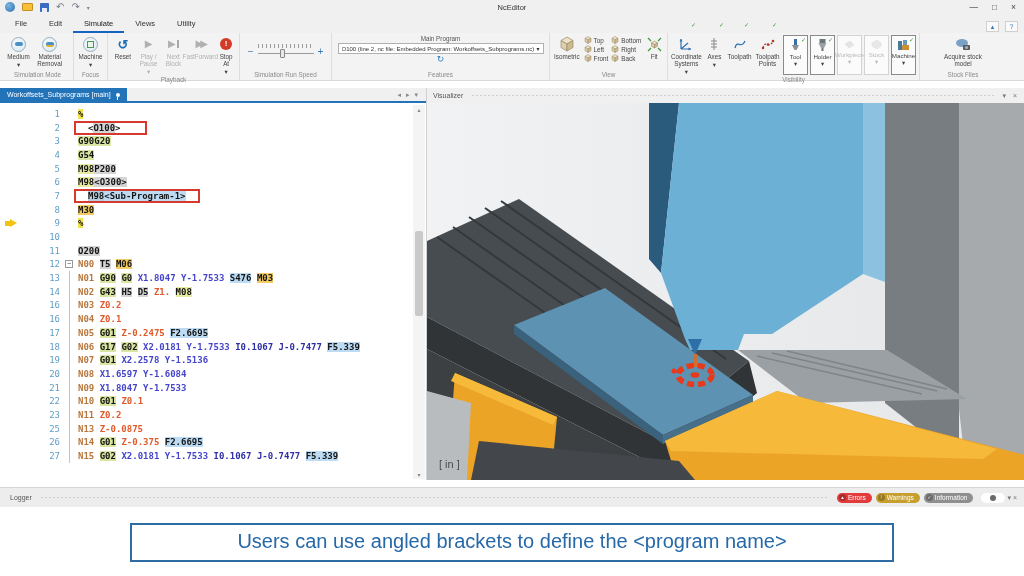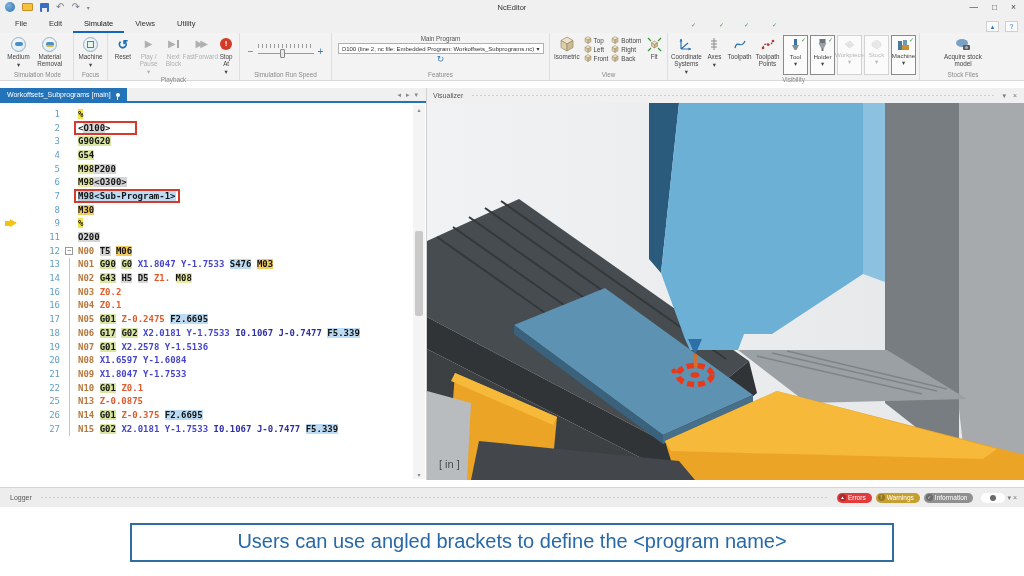--- a/index.html
+++ b/index.html
@@ -78,21 +78,21 @@
   .cl { display:flex; height:13.7px; align-items:center; white-space:pre; }
   .cl-arrow { width:22px; flex:none; display:flex; align-items:center; padding-left:4px; }
   .cl-num { width:38px; flex:none; text-align:right; color:#5f9ec6; font-size:9px; font-family:"DejaVu Sans Mono",monospace; }
   .cl-fold { width:18px; flex:none; display:flex; justify-content:center; align-items:center; align-self:stretch; }
   .guide-line { width:1px; height:100%; background:#c4c4c4; }
   .fold-box { width:8px; height:8px; border:1px solid #999; background:#fff; font-size:7px; line-height:6px; text-align:center; color:#333; }
   .cl-code { font-family:"DejaVu Sans Mono",monospace; font-weight:bold; font-size:9px; color:#141414; }
   .tk-p{color:#141414} .tk-y{background:#f2e24d} .tk-g{background:#d9e6a1} .tk-k{background:#d5d5d5}
   .tk-o{background:#f2cb63} .tk-m{background:#e6eaa2} .tk-b{background:#bddcf4} .tk-sb{background:#b8cfe0}
   .tk-n{color:#b8773c} .tk-xy{color:#4545cc} .tk-ij{color:#2e2ea6} .tk-z{color:#e05a2b}
-  .redbox { display:inline-block; border:2px solid #d63a2f; padding:0 2px; margin:-2px 0 -2px -4px; }
+  .redbox { display:inline-block; border:2px solid #d63a2f; padding:0 12px; margin:-2px 0 -2px -4px; }
   .redbox.wide { padding-right:24px; }
   .caret { display:inline-block; width:1.5px; height:10px; background:#111; vertical-align:-2px; margin-right:-1.5px; }
   .exec-arrow { width:0; height:0; border-top:4px solid transparent; border-bottom:4px solid transparent; border-left:7px solid #f2c313; position:relative; margin-left:6px; }
   .exec-arrow::before { content:''; position:absolute; left:-12px; top:-2.5px; width:6px; height:5px; background:#f2c313; }
   .vscroll { position:absolute; right:1px; top:17px; bottom:1px; width:12px; background:#f4f4f4; display:flex; flex-direction:column; align-items:center; font-size:6px; color:#888; }
   .vthumb { width:8px; height:85px; background:#c9c9c9; border-radius:2px; margin-top:118px; }
   .vs-up { margin-top:1px; } .vs-dn { margin-top:auto; margin-bottom:1px; }
 
   
   .viz-panel { position:absolute; left:426px; top:88px; width:598px; height:392px; background:#f0f0f0; border-left:1px solid #d0d0d0; }
@@ -455,32 +455,34 @@
     <div class="code-wrap">
         <div class="cl"><span class="cl-arrow"></span><span class="cl-num">1</span><span class="cl-fold"></span><span class="cl-code"><span class="tk-y">%</span></span></div>
         <div class="cl"><span class="cl-arrow"></span><span class="cl-num">2</span><span class="cl-fold"></span><span class="cl-code"><span class="redbox wide"><span class="tk-p">&lt;</span><span class="tk-k">O100</span><span class="tk-p">&gt;</span></span></span></div>
         <div class="cl"><span class="cl-arrow"></span><span class="cl-num">3</span><span class="cl-fold"></span><span class="cl-code"><span class="tk-g">G90G20</span></span></div>
         <div class="cl"><span class="cl-arrow"></span><span class="cl-num">4</span><span class="cl-fold"></span><span class="cl-code"><span class="tk-g">G54</span></span></div>
         <div class="cl"><span class="cl-arrow"></span><span class="cl-num">5</span><span class="cl-fold"></span><span class="cl-code"><span class="tk-m">M98</span><span class="tk-k">P200</span></span></div>
         <div class="cl"><span class="cl-arrow"></span><span class="cl-num">6</span><span class="cl-fold"></span><span class="cl-code"><span class="tk-m">M98</span><span class="tk-k">&lt;O300&gt;</span></span></div>
         <div class="cl"><span class="cl-arrow"></span><span class="cl-num">7</span><span class="cl-fold"></span><span class="cl-code"><span class="redbox"><span class="caret"></span><span class="tk-sb">M98</span><span class="tk-b">&lt;Sub-Program-1&gt;</span></span></span></div>
         <div class="cl"><span class="cl-arrow"></span><span class="cl-num">8</span><span class="cl-fold"></span><span class="cl-code"><span class="tk-o">M30</span></span></div>
         <div class="cl"><span class="cl-arrow"><span class="exec-arrow"></span></span><span class="cl-num">9</span><span class="cl-fold"></span><span class="cl-code"><span class="tk-y">%</span></span></div>
+        <div class="cl"><span class="cl-arrow"></span><span class="cl-num">10</span><span class="cl-fold"></span><span class="cl-code"></span></div>
         <div class="cl"><span class="cl-arrow"></span><span class="cl-num">11</span><span class="cl-fold"></span><span class="cl-code"><span class="tk-k">O200</span></span></div>
         <div class="cl"><span class="cl-arrow"></span><span class="cl-num">12</span><span class="cl-fold"><span class="fold-box">−</span></span><span class="cl-code"><span class="tk-n">N00</span><span class="tk-p"> </span><span class="tk-k">T5</span><span class="tk-p"> </span><span class="tk-o">M06</span></span></div>
         <div class="cl"><span class="cl-arrow"></span><span class="cl-num">13</span><span class="cl-fold"><span class="guide-line"></span></span><span class="cl-code"><span class="tk-n">N01</span><span class="tk-p"> </span><span class="tk-g">G90</span><span class="tk-p"> </span><span class="tk-g">G0</span><span class="tk-p"> </span><span class="tk-xy">X1.8047</span><span class="tk-p"> </span><span class="tk-xy">Y-1.7533</span><span class="tk-p"> </span><span class="tk-b">S476</span><span class="tk-p"> </span><span class="tk-o">M03</span></span></div>
         <div class="cl"><span class="cl-arrow"></span><span class="cl-num">14</span><span class="cl-fold"><span class="guide-line"></span></span><span class="cl-code"><span class="tk-n">N02</span><span class="tk-p"> </span><span class="tk-g">G43</span><span class="tk-p"> </span><span class="tk-k">H5</span><span class="tk-p"> </span><span class="tk-k">D5</span><span class="tk-p"> </span><span class="tk-z">Z1.</span><span class="tk-p"> </span><span class="tk-m">M08</span></span></div>
         <div class="cl"><span class="cl-arrow"></span><span class="cl-num">16</span><span class="cl-fold"><span class="guide-line"></span></span><span class="cl-code"><span class="tk-n">N03</span><span class="tk-p"> </span><span class="tk-z">Z0.2</span></span></div>
         <div class="cl"><span class="cl-arrow"></span><span class="cl-num">16</span><span class="cl-fold"><span class="guide-line"></span></span><span class="cl-code"><span class="tk-n">N04</span><span class="tk-p"> </span><span class="tk-z">Z0.1</span></span></div>
         <div class="cl"><span class="cl-arrow"></span><span class="cl-num">17</span><span class="cl-fold"><span class="guide-line"></span></span><span class="cl-code"><span class="tk-n">N05</span><span class="tk-p"> </span><span class="tk-g">G01</span><span class="tk-p"> </span><span class="tk-z">Z-0.2475</span><span class="tk-p"> </span><span class="tk-b">F2.6695</span></span></div>
         <div class="cl"><span class="cl-arrow"></span><span class="cl-num">18</span><span class="cl-fold"><span class="guide-line"></span></span><span class="cl-code"><span class="tk-n">N06</span><span class="tk-p"> </span><span class="tk-g">G17</span><span class="tk-p"> </span><span class="tk-g">G02</span><span class="tk-p"> </span><span class="tk-xy">X2.0181</span><span class="tk-p"> </span><span class="tk-xy">Y-1.7533</span><span class="tk-p"> </span><span class="tk-ij">I0.1067</span><span class="tk-p"> </span><span class="tk-ij">J-0.7477</span><span class="tk-p"> </span><span class="tk-b">F5.339</span></span></div>
         <div class="cl"><span class="cl-arrow"></span><span class="cl-num">19</span><span class="cl-fold"><span class="guide-line"></span></span><span class="cl-code"><span class="tk-n">N07</span><span class="tk-p"> </span><span class="tk-g">G01</span><span class="tk-p"> </span><span class="tk-xy">X2.2578</span><span class="tk-p"> </span><span class="tk-xy">Y-1.5136</span></span></div>
         <div class="cl"><span class="cl-arrow"></span><span class="cl-num">20</span><span class="cl-fold"><span class="guide-line"></span></span><span class="cl-code"><span class="tk-n">N08</span><span class="tk-p"> </span><span class="tk-xy">X1.6597</span><span class="tk-p"> </span><span class="tk-xy">Y-1.6084</span></span></div>
         <div class="cl"><span class="cl-arrow"></span><span class="cl-num">21</span><span class="cl-fold"><span class="guide-line"></span></span><span class="cl-code"><span class="tk-n">N09</span><span class="tk-p"> </span><span class="tk-xy">X1.8047</span><span class="tk-p"> </span><span class="tk-xy">Y-1.7533</span></span></div>
         <div class="cl"><span class="cl-arrow"></span><span class="cl-num">22</span><span class="cl-fold"><span class="guide-line"></span></span><span class="cl-code"><span class="tk-n">N10</span><span class="tk-p"> </span><span class="tk-g">G01</span><span class="tk-p"> </span><span class="tk-z">Z0.1</span></span></div>
+        <div class="cl"><span class="cl-arrow"></span><span class="cl-num">23</span><span class="cl-fold"><span class="guide-line"></span></span><span class="cl-code"><span class="tk-n">N11</span><span class="tk-p"> </span><span class="tk-z">Z0.2</span></span></div>
         <div class="cl"><span class="cl-arrow"></span><span class="cl-num">25</span><span class="cl-fold"><span class="guide-line"></span></span><span class="cl-code"><span class="tk-n">N13</span><span class="tk-p"> </span><span class="tk-z">Z-0.0875</span></span></div>
         <div class="cl"><span class="cl-arrow"></span><span class="cl-num">26</span><span class="cl-fold"><span class="guide-line"></span></span><span class="cl-code"><span class="tk-n">N14</span><span class="tk-p"> </span><span class="tk-g">G01</span><span class="tk-p"> </span><span class="tk-z">Z-0.375</span><span class="tk-p"> </span><span class="tk-b">F2.6695</span></span></div>
         <div class="cl"><span class="cl-arrow"></span><span class="cl-num">27</span><span class="cl-fold"><span class="guide-line"></span></span><span class="cl-code"><span class="tk-n">N15</span><span class="tk-p"> </span><span class="tk-g">G02</span><span class="tk-p"> </span><span class="tk-xy">X2.0181</span><span class="tk-p"> </span><span class="tk-xy">Y-1.7533</span><span class="tk-p"> </span><span class="tk-ij">I0.1067</span><span class="tk-p"> </span><span class="tk-ij">J-0.7477</span><span class="tk-p"> </span><span class="tk-b">F5.339</span></span></div>
       </div>
     <div class="vscroll">
       <span class="vs-up">▴</span>
       <span class="vthumb"></span>
       <span class="vs-dn">▾</span>
     </div>
   </div>

